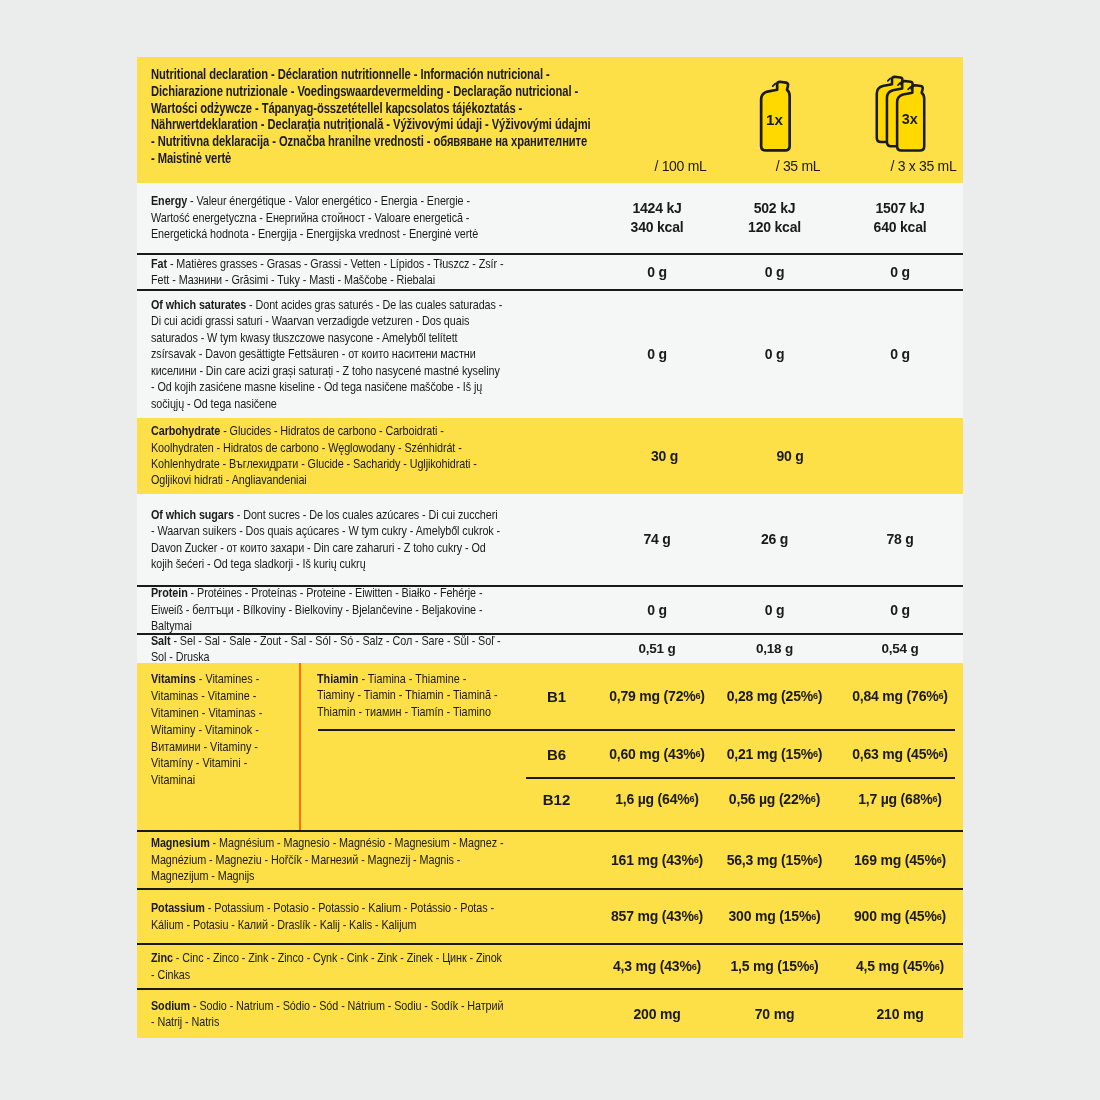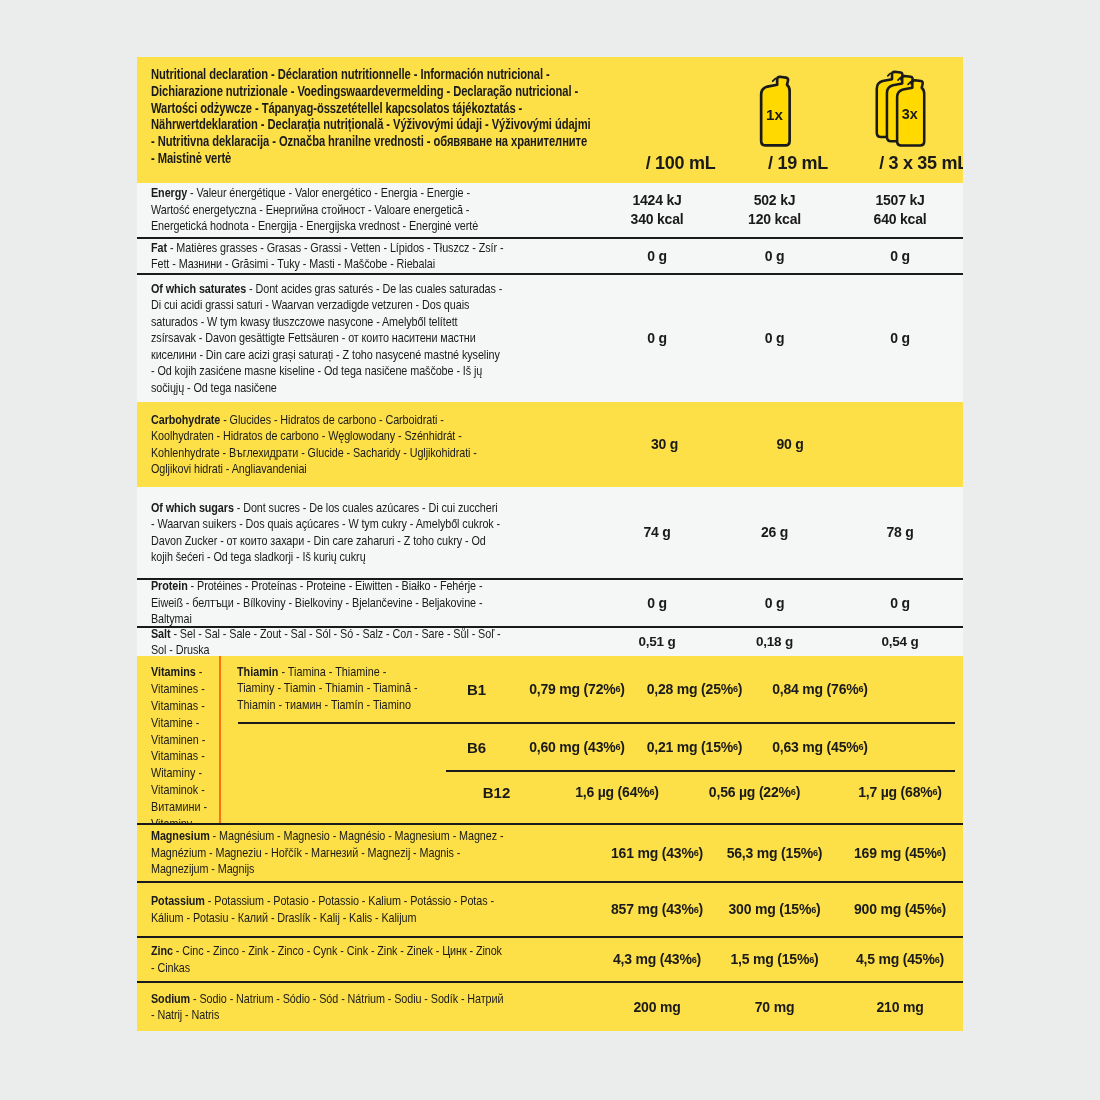--- a/index.html
+++ b/index.html
@@ -44,31 +44,31 @@
   .hdr{display:flex;align-items:stretch;height:126px;box-sizing:border-box;overflow:hidden;}
   .hdr-text{
     width:465px;box-sizing:border-box;padding:9px 10px 4px 14px;
     font-size:14px;line-height:1.2;font-weight:700;letter-spacing:-.1px;
     overflow:hidden;
   }
   .hdr-col{
     box-sizing:border-box;display:flex;flex-direction:column;
     align-items:center;justify-content:flex-end;padding-bottom:9px;
   }
-  .unit{font-weight:700;font-size:18px;letter-spacing:-.3px;white-space:nowrap;margin-left:47px;}
+  .unit{font-weight:400;font-size:14px;letter-spacing:-.3px;white-space:nowrap;margin-left:47px;}
   .gel{margin-bottom:5px;}
   
   .vit{display:flex;height:167px;box-sizing:border-box;overflow:hidden;}
   .vit-name{
     width:180px;box-sizing:border-box;border-right:2px solid #f97316;
     padding:8px 6px 20px 14px;font-size:13.5px;line-height:1.25;overflow:hidden;
   }
   .vit-right{flex:1;display:flex;flex-direction:column;}
   .vrow{display:flex;align-items:center;}
-  .vr1{height:66px;}.vr2{height:46px;}.vr3{height:40px;gap:20px;}
+  .vr1{height:66px;}.vr2{height:46px;}.vr3{height:40px;}
   .vthia{
     width:210px;box-sizing:border-box;align-self:flex-start;
     padding:8px 6px 0 16px;font-size:13.5px;line-height:1.22;overflow:hidden;
   }
   .vspacer{width:210px;}
   .vb{width:91px;text-align:center;font-weight:700;font-size:15px;}
   .vdiv{height:2px;background:#1a1a1a;margin-right:8px;}
   .vd1{margin-left:17px;}
   .vd2{margin-left:225px;}
   svg text{font-family:"Liberation Sans","DejaVu Sans",sans-serif;}
@@ -92,34 +92,34 @@
       <div class="cond" style="transform-origin:left top"><span>Nutritional declaration</span><span class="rest" style="font-weight:700"> - Déclaration nutritionnelle - Información nutricional - Dichiarazione nutrizionale - Voedingswaardevermelding - Declaração nutricional - Wartości odżywcze - Tápanyag-összetétellel kapcsolatos tájékoztatás - Nährwertdeklaration - Declarația nutrițională - Výživovými údaji - Výživovými údajmi - Nutritivna deklaracija - Označba hranilne vrednosti - обявяване на хранителните - Maistinė vertė</span></div>
     </div>
     <div class="hdr-col c1">
       <div class="unit">/ 100 mL</div>
     </div>
     <div class="hdr-col c2">
       <svg class="gel" width="41" height="73" viewBox="0 0 46 82">
         <use href="#gelpack"></use>
         <text x="23" y="50" text-anchor="middle" font-size="17" font-weight="bold" fill="#1a1a1a">1x</text>
       </svg>
-      <div class="unit">/ 19 mL</div>
+      <div class="unit">/ 35 mL</div>
     </div>
     <div class="hdr-col c3">
       <svg class="gel" width="61" height="78" viewBox="0 0 72 92">
         <use href="#gelpack"></use>
         <use href="#gelpack" transform="translate(12,5)"></use>
         <use href="#gelpack" transform="translate(24,10)"></use>
         <text x="47" y="58" text-anchor="middle" font-size="17" font-weight="bold" fill="#1a1a1a">3x</text>
       </svg>
       <div class="unit">/ 3 x 35 mL</div>
     </div>
   </header>
 
-  <section class="row light" style="height:54px">
+  <section class="row light" style="height:70px">
     <div class="lbl">
         <div class="cond"><b class="lead">Energy</b><span class="rest"> - Valeur énergétique - Valor energético - Energia - Energie - Wartość energetyczna - Енергийна стойност - Valoare energetică - Energetická hodnota - Energija - Energijska vrednost - Energinė vertė</span></div>
       </div>
     <div class="val c1">1424 kJ
 340 kcal</div>
     <div class="val c2">502 kJ
 120 kcal</div>
     <div class="val c3">1507 kJ
 640 kcal</div>
   </section>
@@ -135,21 +135,21 @@
 
   <section class="row light bt" style="height:129px">
     <div class="lbl">
         <div class="cond"><b class="lead">Of which saturates</b><span class="rest"> - Dont acides gras saturés - De las cuales saturadas - Di cui acidi grassi saturi - Waarvan verzadigde vetzuren - Dos quais saturados - W tym kwasy tłuszczowe nasycone - Amelyből telített zsírsavak - Davon gesättigte Fettsäuren - от които наситени мастни киселини - Din care acizi grași saturați - Z toho nasycené mastné kyseliny - Od kojih zasićene masne kiseline - Od tega nasičene maščobe - Iš jų sočiųjų - Od tega nasičene</span></div>
       </div>
     <div class="val c1">0 g</div>
     <div class="val c2">0 g</div>
     <div class="val c3">0 g</div>
   </section>
 
-  <section class="row yellow" style="height:85px">
+  <section class="row yellow" style="height:76px">
     <div class="lbl">
         <div class="cond"><b class="lead">Carbohydrate</b><span class="rest"> - Glucides - Hidratos de carbono - Carboidrati - Koolhydraten - Hidratos de carbono - Węglowodany - Szénhidrát - Kohlenhydrate - Въглехидрати - Glucide - Sacharidy - Ugljikohidrati - Ogljikovi hidrati - Angliavandeniai</span></div>
       </div>
     <div class="val c2">30 g</div>
     <div class="val c3">90 g</div>
   </section>
 
   <section class="row light" style="height:91px">
     <div class="lbl">
         <div class="cond"><b class="lead">Of which sugars</b><span class="rest"> - Dont sucres - De los cuales azúcares - Di cui zuccheri - Waarvan suikers - Dos quais açúcares - W tym cukry - Amelyből cukrok - Davon Zucker - от които захари - Din care zaharuri - Z toho cukry - Od kojih šećeri - Od tega sladkorji - Iš kurių cukrų</span></div>

